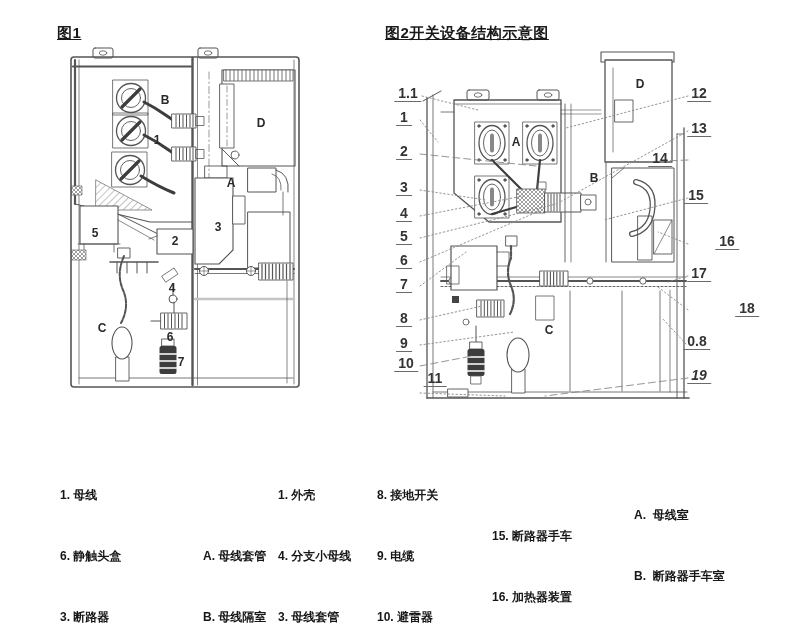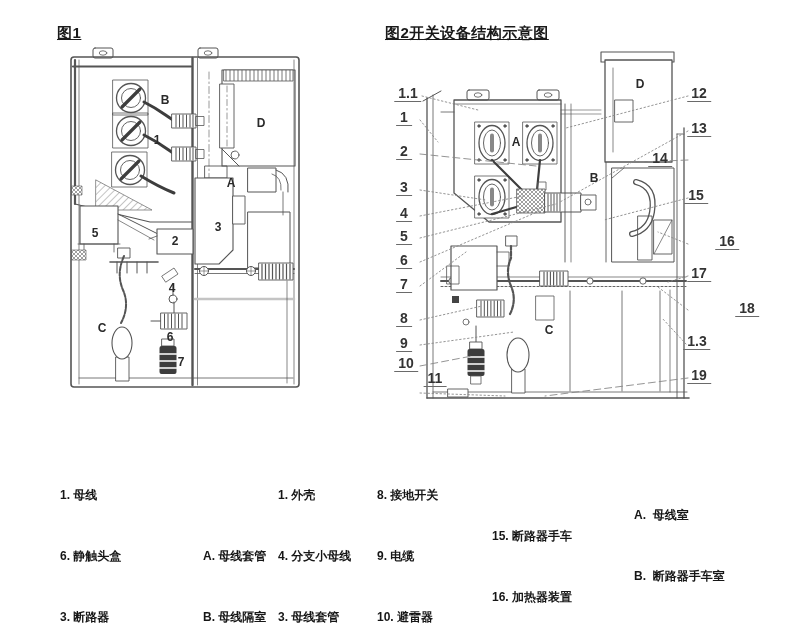--- a/index.html
+++ b/index.html
@@ -331,22 +331,22 @@
 <span class="callout" style="left:406px;top:357px;">10</span>
 <span class="callout" style="left:406px;top:372px;margin-left:29px;">11</span>
 
 <span class="callout" style="left:699px;top:87px;">12</span>
 <span class="callout" style="left:699px;top:122px;">13</span>
 <span class="callout" style="left:660px;top:152px;">14</span>
 <span class="callout" style="left:696px;top:189px;">15</span>
 <span class="callout" style="left:699px;top:235px;margin-left:28px;">16</span>
 <span class="callout" style="left:699px;top:267px;">17</span>
 <span class="callout" style="left:699px;top:302px;margin-left:48px;">18</span>
-<span class="callout" style="left:697px;top:335px;">1.3</span>
-<span class="callout" style="left:699px;top:369px;">19</span>
+<span class="callout" style="left:697px;top:335px;">0.8</span>
+<span class="callout" style="left:699px;top:369px;font-style:italic;">19</span>
 
 <div class="lgcol" style="left:60px;top:444px;">
   <div>1. 母线</div>
   <div>6. 静触头盒</div>
   <div>3. 断路器</div>
   
   
   
   
 </div>

